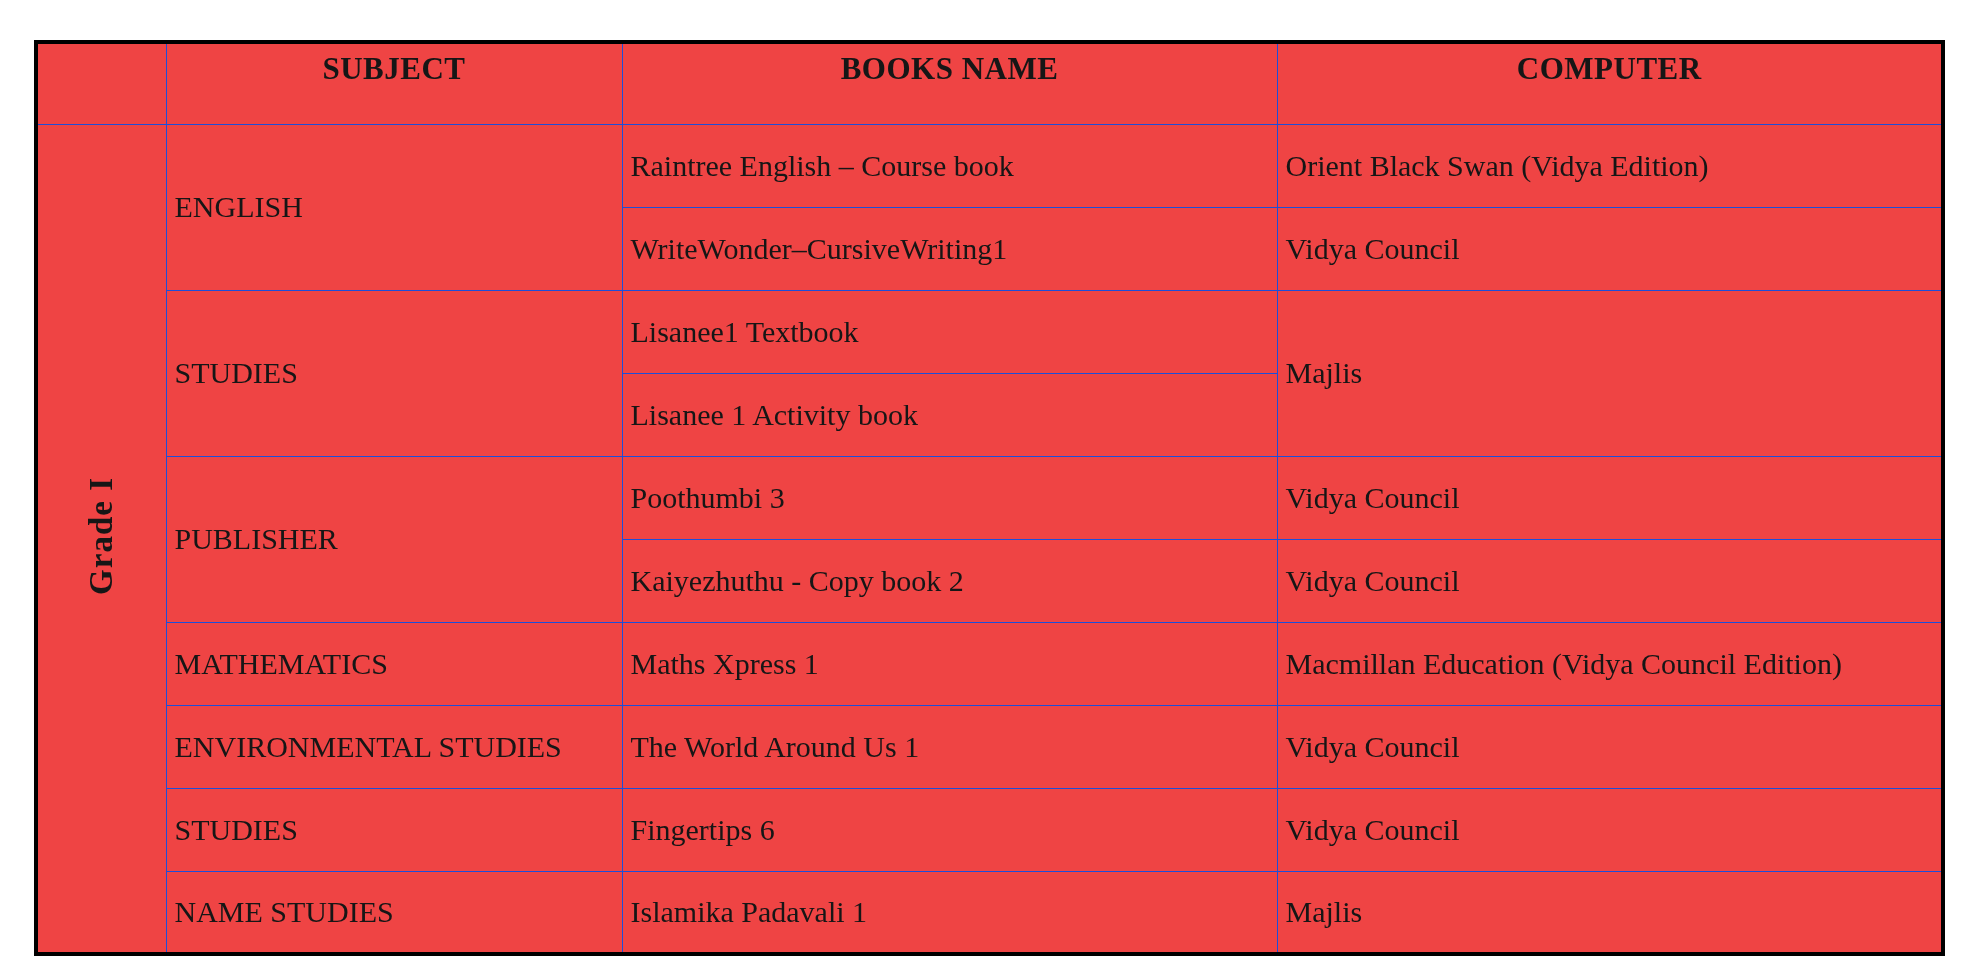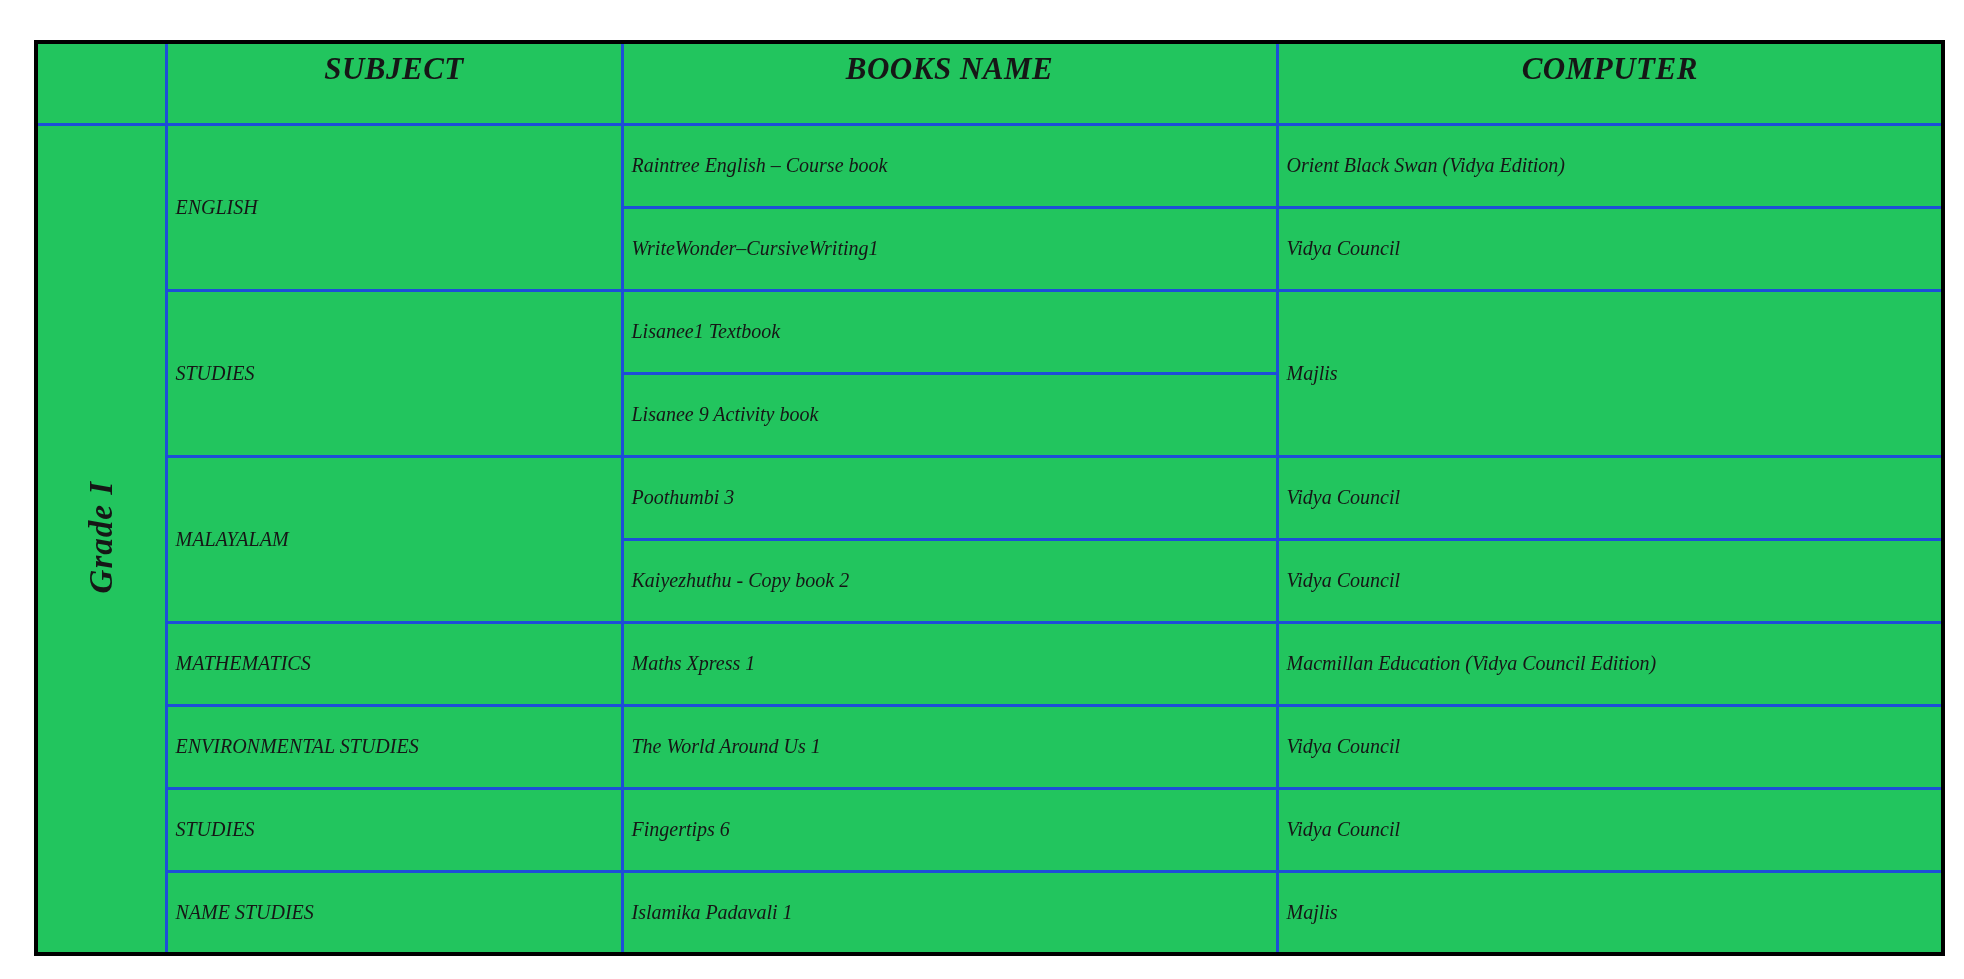--- a/index.html
+++ b/index.html
@@ -22,41 +22,40 @@
   table.book-table {
     position: absolute;
     left: 34px;
     top: 40px;
     border-collapse: collapse;
     table-layout: fixed;
     border: 4px solid #000;
   }
   table.book-table th,
   table.book-table td {
-    border: 3px solid #1d4ed8;
-    background: #22c55e;
+    border: 1px solid #1d4ed8;
+    background: #ef4444;
     overflow: hidden;
-    font-style: italic;
   }
   
   tr.header-row { height: 82px; }
   th.head-cell {
     font-size: 31px;
     font-weight: bold;
     text-align: center;
     vertical-align: top;
     padding: 7px 4px 0 4px;
     letter-spacing: 0.5px;
   }
   
   tr.data-row { height: 83px; }
   td.subject-cell,
   td.book-cell,
   td.pub-cell {
-    font-size: 20px;
+    font-size: 30px;
     text-align: left;
     vertical-align: middle;
     padding: 0 6px 0 8px;
     white-space: nowrap;
   }
   
   td.grade-cell {
     text-align: center;
     vertical-align: middle;
     padding: 0;
@@ -105,25 +104,25 @@
       <td class="pub-cell">Vidya Council</td>
     </tr>
 
     <tr class="data-row">
       <td class="subject-cell" rowspan="2">STUDIES</td>
       <td class="book-cell">Lisanee1 Textbook</td>
       <td class="pub-cell" rowspan="2">Majlis</td>
     </tr>
 
     <tr class="data-row">
-      <td class="book-cell">Lisanee 9 Activity book</td>
+      <td class="book-cell">Lisanee 1 Activity book</td>
     </tr>
 
     <tr class="data-row">
-      <td class="subject-cell" rowspan="2">MALAYALAM</td>
+      <td class="subject-cell" rowspan="2">PUBLISHER</td>
       <td class="book-cell">Poothumbi 3</td>
       <td class="pub-cell">Vidya Council</td>
     </tr>
 
     <tr class="data-row">
       <td class="book-cell">Kaiyezhuthu - Copy book 2</td>
       <td class="pub-cell">Vidya Council</td>
     </tr>
 
     <tr class="data-row">

